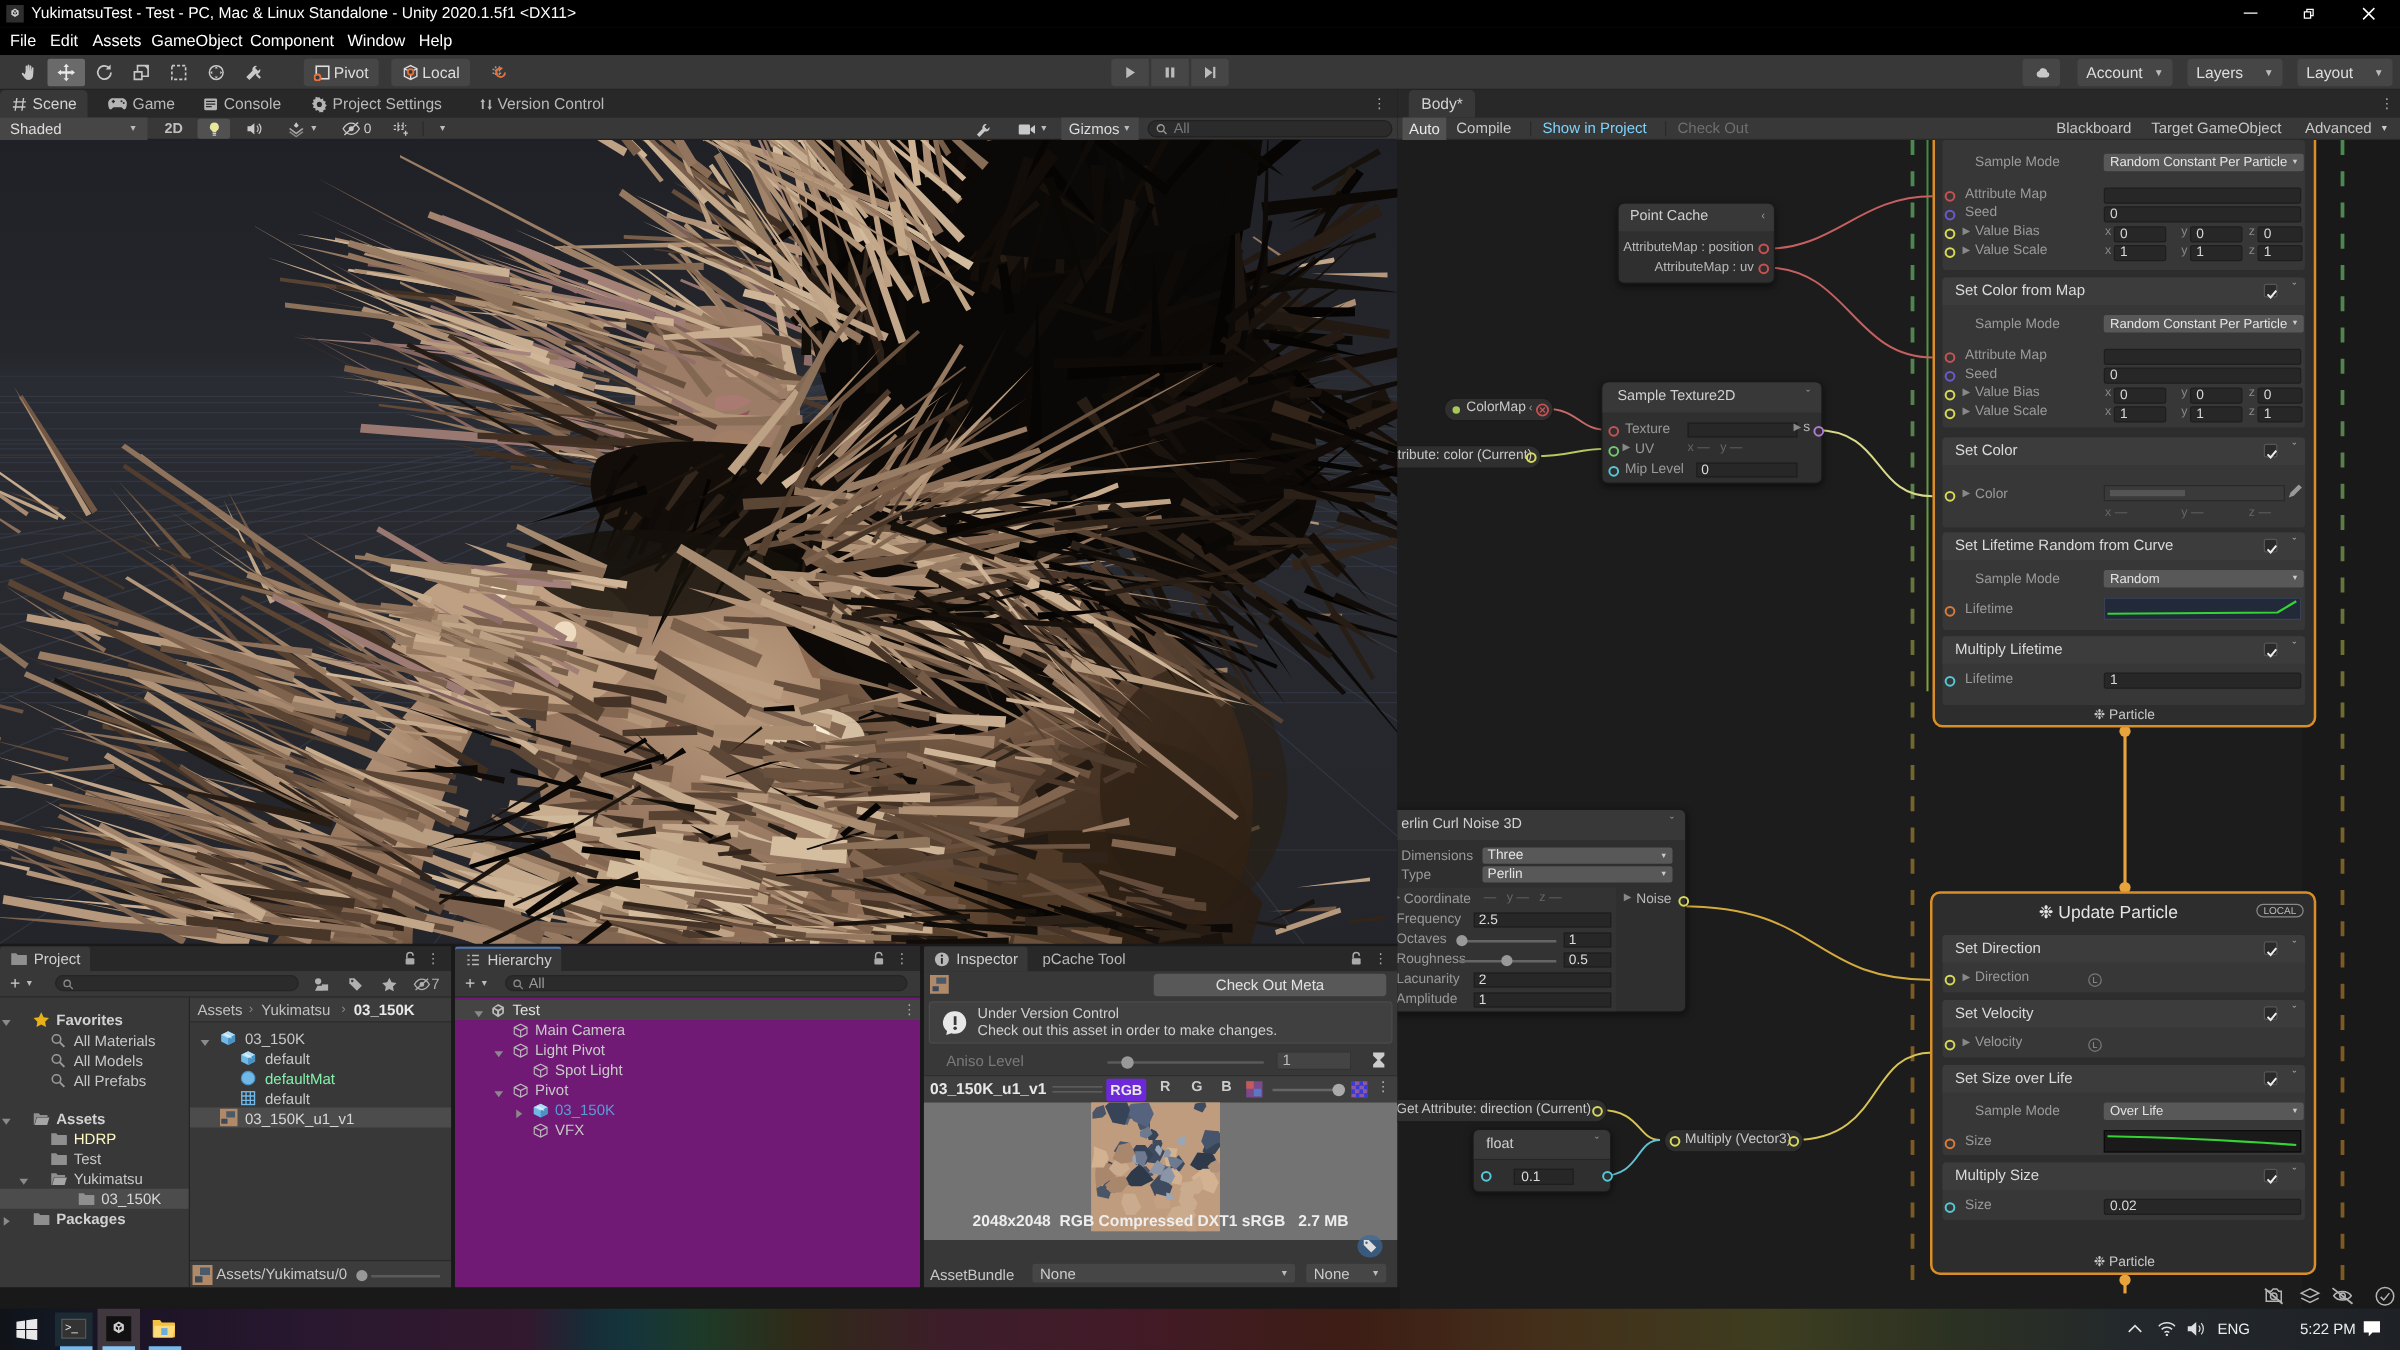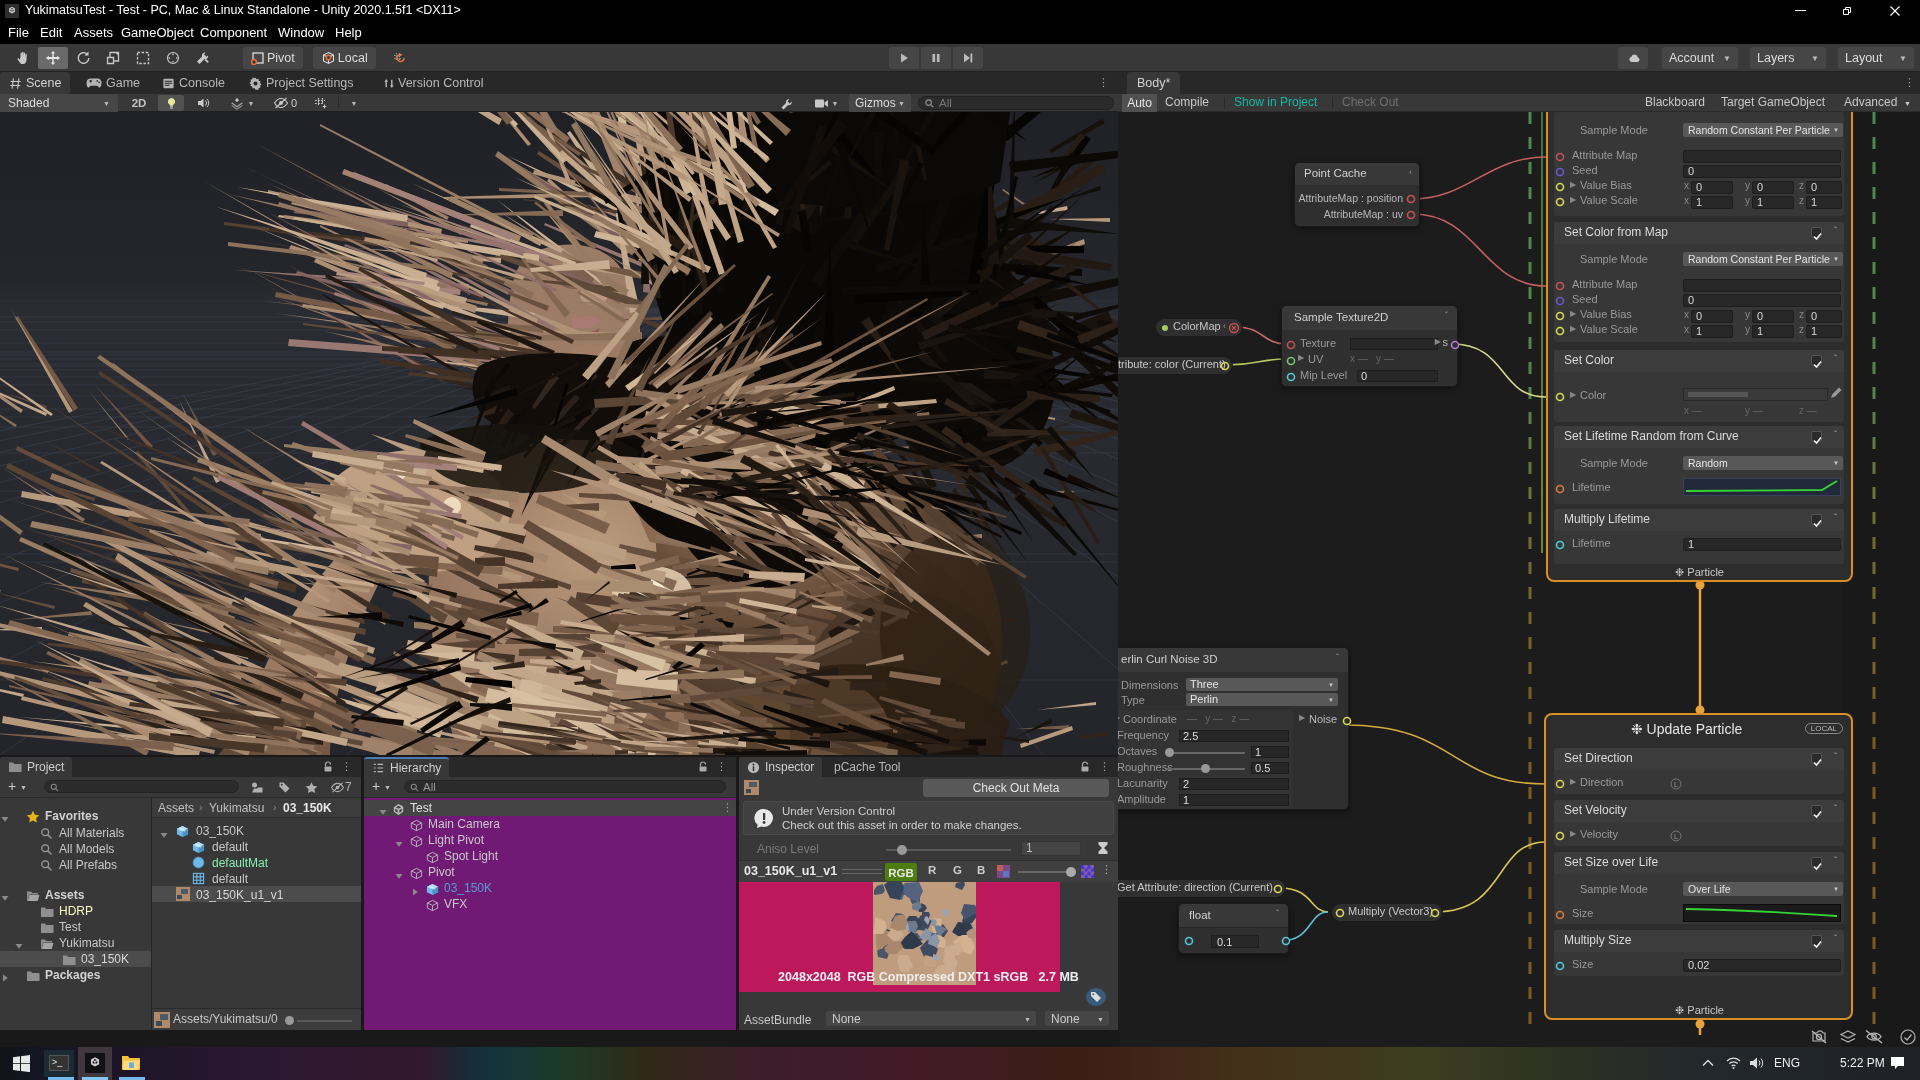--- a/index.html
+++ b/index.html
@@ -2208,34 +2208,34 @@
 <div style="position:absolute;left:282px;top:84px;width:60px;height:15px;background:#444;border:1px solid #333;"></div>
 <span style="position:absolute;left:287px;top:84px;font-size:12px;color:#bbb;">1</span>
 <svg style="position:absolute;left:358px;top:84px;" width="12" height="14" viewBox="0 0 12 14">
       <path fill="#ccc" d="M1.5 1h9v2.5L7 7l3.5 3.5V13h-9v-2.5L5 7 1.5 3.5z"></path>
     </svg>
 <div style="position:absolute;left:0;top:103px;width:379px;height:22px;background:#3f3f3f;border-top:1px solid #2e2e2e;">
 <span style="position:absolute;left:5px;top:3px;font-size:12.5px;color:#e8e8e8;font-weight:bold;">03_150K_u1_v1</span>
 <path style="position:absolute;"></path>
 <div style="position:absolute;left:103px;top:8px;width:40px;height:1px;background:#666;"></div>
       <div style="position:absolute;left:103px;top:12px;width:40px;height:1px;background:#666;"></div>
-<div style="position:absolute;left:146px;top:2px;width:32px;height:18px;background:#4d7c0f;border-radius:2px;text-align:center;"><span style="color:#e8e8e8;font-size:11.5px;font-weight:bold;">RGB</span></div>
+<div style="position:absolute;left:146px;top:2px;width:32px;height:18px;background:#6d28d9;border-radius:2px;text-align:center;"><span style="color:#e8e8e8;font-size:11.5px;font-weight:bold;">RGB</span></div>
 <span style="position:absolute;left:189px;top:3px;color:#ccc;font-size:11.5px;font-weight:bold;">R</span>
 <span style="position:absolute;left:214px;top:3px;color:#ccc;font-size:11.5px;font-weight:bold;">G</span>
 <span style="position:absolute;left:238px;top:3px;color:#ccc;font-size:11.5px;font-weight:bold;">B</span>
 <div style="position:absolute;left:258px;top:4px;width:13px;height:13px;background:#7a4a8a;">
         <div style="width:6px;height:6px;background:#c45a5a;"></div>
         <div style="width:6px;height:6px;background:#5a77c4;margin-left:6px;"></div>
       </div>
 <div style="position:absolute;left:279px;top:10px;width:55px;height:2px;background:#666;"></div>
 <div style="position:absolute;left:327px;top:6px;width:10px;height:10px;border-radius:50%;background:#aaa;"></div>
 <div style="position:absolute;left:342px;top:4px;width:13px;height:13px;background:repeating-conic-gradient(#8a5aa0 0% 25%, #3a3adc 25% 50%) 0 0/6.5px 6.5px;"></div>
 <span style="position:absolute;left:362px;top:2px;color:#bbb;font-size:11px;">⋮</span>
 </div>
-<div style="position:absolute;left:0;top:125px;width:321px;height:110px;background:#be185d;">
+<div style="position:absolute;left:0;top:125px;width:379px;height:110px;background:#737373;">
 <div style="position:absolute;left:134px;top:0;width:103px;height:103px;background:#c4a183;"></div>
 <svg style="position:absolute;left:134px;top:0;" width="103" height="103" viewBox="0 0 103 103">
         <rect width="103" height="103" fill="#c09c7e"></rect>
         <polygon points="33,39 29,41 23,42 18,39 23,31 30,32" fill="#46546c"></polygon>
         <polygon points="32,10 29,18 21,15 14,9 19,2 32,4" fill="#55637e"></polygon>
         <polygon points="50,58 45,60 38,65 34,56 37,51 44,51" fill="#4a5568"></polygon>
         <polygon points="47,17 47,21 39,22 37,17 41,12 47,11" fill="#4a5568"></polygon>
         <polygon points="36,9 32,13 26,12 23,9 24,3 33,4" fill="#4a5568"></polygon>
         <polygon points="50,62 40,67 32,67 26,63 32,55 39,49" fill="#2e3a4a"></polygon>
         <polygon points="50,9 45,20 34,15 27,6 32,1 46,-0" fill="#55637e"></polygon>
@@ -2310,21 +2310,21 @@
         <span style="color:#d2d2d2;font-size:12.5px;">Body*</span>
       </div>
 <span style="position:absolute;left:786px;top:4px;color:#aaa;font-size:11px;">⋮</span>
     </div>
 <div style="position:absolute;left:0;top:22px;width:802px;height:18px;background:#383838;border-bottom:1px solid #2a2a2a;">
 <div style="position:absolute;left:4px;top:0;width:35px;height:18px;background:#515151;display:flex;align-items:center;justify-content:center;">
         <span style="color:#e8e8e8;font-size:12px;">Auto</span>
       </div>
 <span style="position:absolute;left:47px;top:1px;color:#c8c8c8;font-size:12px;">Compile</span>
 <div style="position:absolute;left:106px;top:3px;width:1px;height:12px;background:#2a2a2a;"></div>
-<span style="position:absolute;left:116px;top:1px;color:#14b8a6;font-size:12px;">Show in Project</span>
+<span style="position:absolute;left:116px;top:1px;color:#7dd3fc;font-size:12px;">Show in Project</span>
 <div style="position:absolute;left:214px;top:3px;width:1px;height:12px;background:#2a2a2a;"></div>
 <span style="position:absolute;left:224px;top:1px;color:#6e6e6e;font-size:12px;">Check Out</span>
 <span style="position:absolute;left:527px;top:1px;color:#c8c8c8;font-size:12px;">Blackboard</span>
 <span style="position:absolute;left:603px;top:1px;color:#c8c8c8;font-size:12px;">Target GameObject</span>
 <span style="position:absolute;left:726px;top:1px;color:#c8c8c8;font-size:12px;">Advanced</span>
       <span style="position:absolute;left:786px;top:6px;font-size:7px;color:#ccc;">▼</span>
 </div>
 <div style="position:absolute;left:0;top:40px;width:802px;height:923px;overflow:hidden;">
 <svg style="position:absolute;left:0;top:0;" width="802" height="923">
 <defs>

